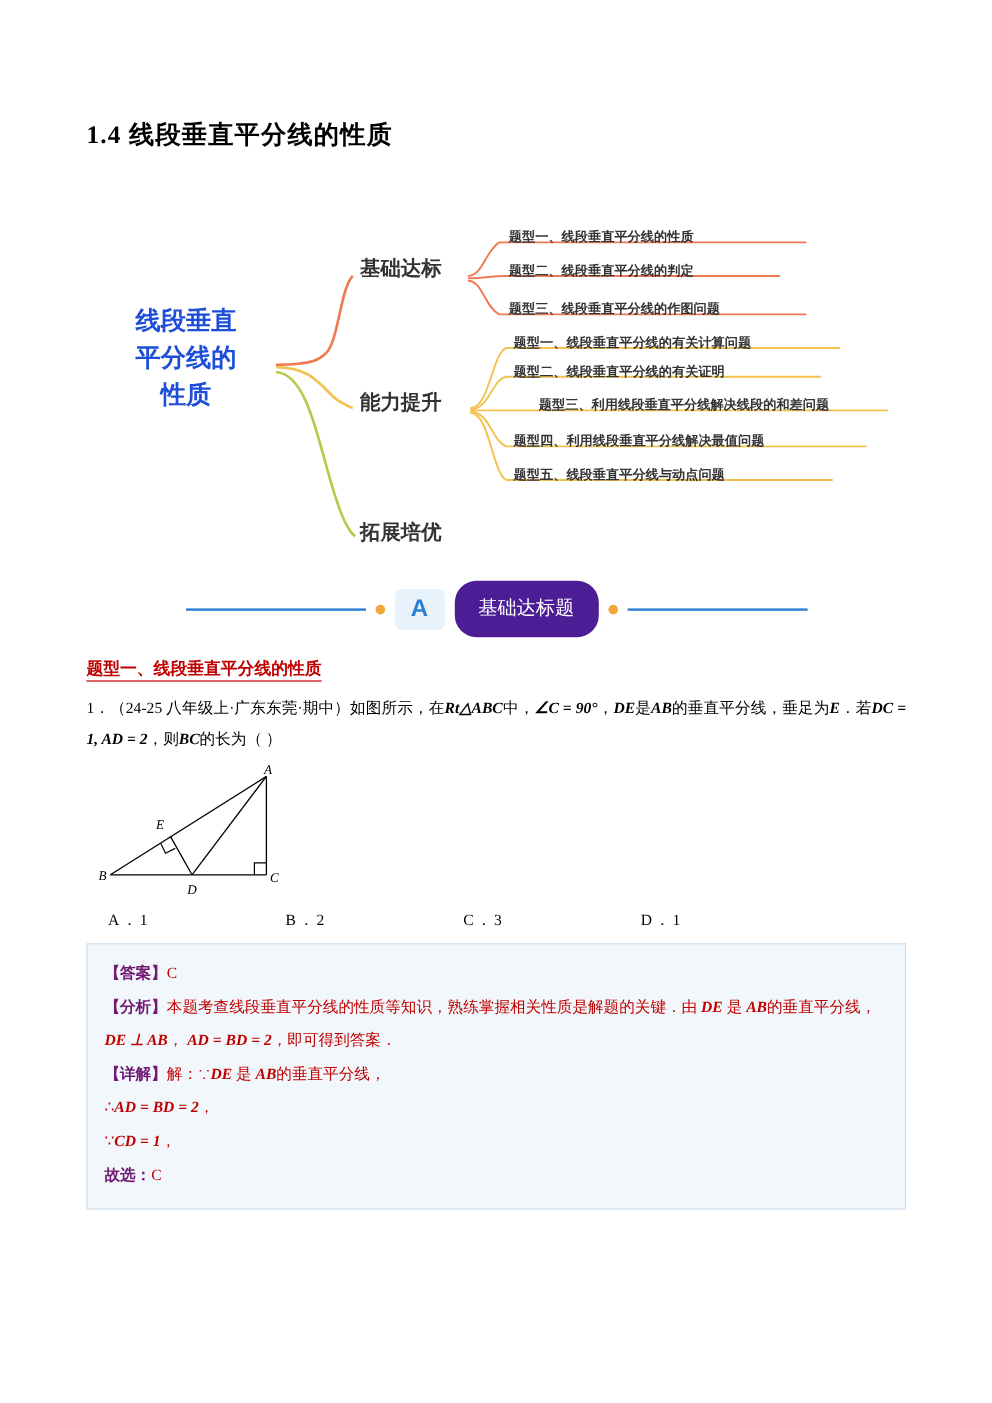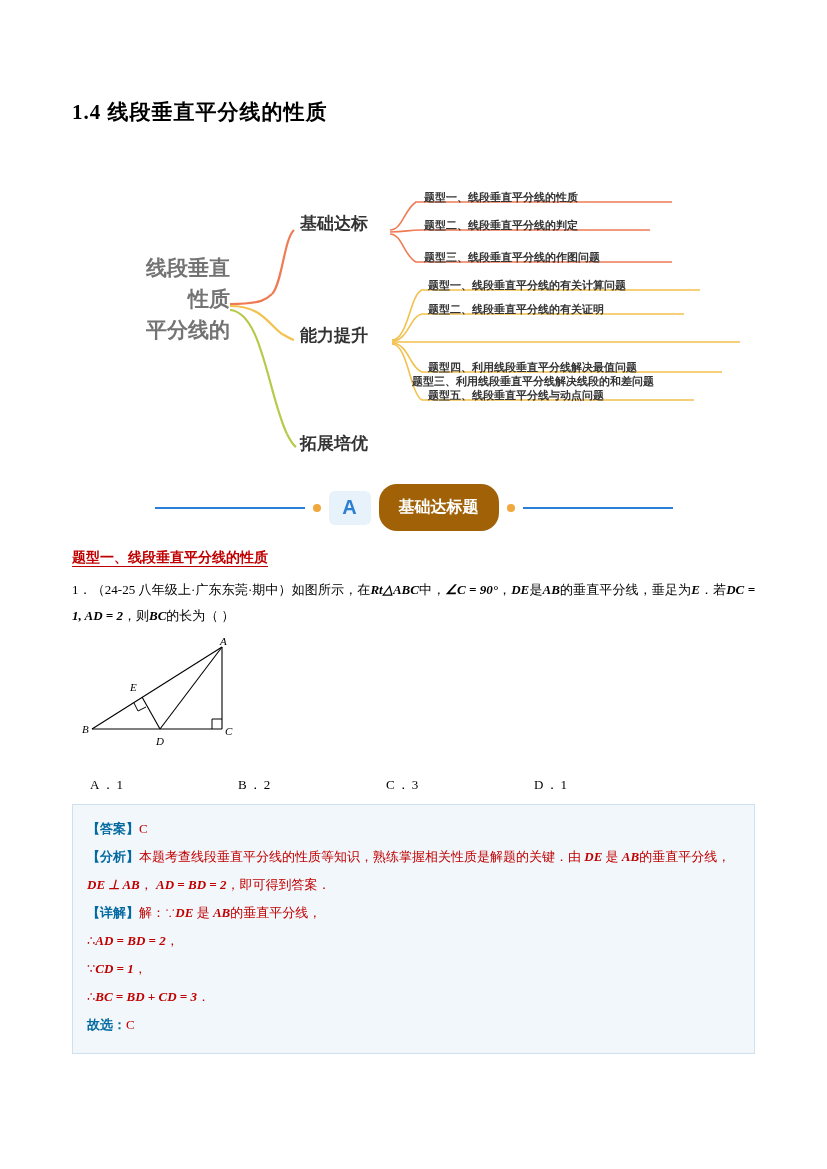--- a/index.html
+++ b/index.html
@@ -36,22 +36,22 @@
     position: relative;
     width: 683px;
     height: 330px;
     margin-top: 18px;
   }
   .mm-root {
     position: absolute;
     left: 8px;
     top: 108px;
     width: 150px;
-    text-align: right;
-    color: #737373;
+    text-align: center;
+    color: #1d4ed8;
     font-weight: bold;
     font-size: 21px;
     line-height: 31px;
     font-family: "Liberation Sans", sans-serif;
   }
   .mm-branch-label {
     position: absolute;
     font-weight: bold;
     font-size: 17px;
     color: #333;
@@ -103,23 +103,23 @@
     font-size: 20px;
     width: 42px;
     height: 34px;
     display: flex;
     align-items: center;
     justify-content: center;
     border-radius: 6px;
     font-family: "Liberation Sans", sans-serif;
   }
   .banner-title {
-    background: #a16207;
+    background: #4c1d95;
     color: #fff;
-    font-weight: bold;
+    font-weight: normal;
     font-size: 16px;
     padding: 13px 20px;
     border-radius: 18px;
     margin-left: 8px;
     font-family: "Liberation Sans", sans-serif;
   }
 
   
   .qtype {
     color: #c00000;
@@ -140,38 +140,38 @@
     text-align: justify;
   }
   .bi { font-weight: bold; font-style: italic; }
 
   
   .figure {
     margin-top: 8px;
     margin-left: 10px;
   }
   .options {
-    margin-top: 20px;
+    margin-top: 1px;
     margin-left: 18px;
     font-size: 13px;
     display: flex;
   }
   .options span { display: inline-block; }
   .opt { width: 148px; letter-spacing: 2px; }
 
   
   .answerbox {
     margin-top: 10px;
     background: #f2f7fb;
     border: 1px solid #cfe0ef;
     padding: 10px 14px 14px 14px;
     font-size: 13px;
     line-height: 28px;
   }
-  .ans-label { color: #0369a1; font-weight: bold; }
+  .ans-label { color: #701a75; font-weight: bold; }
   .ans-red { color: #c00000; }
   .ans-line { margin: 0; }
 </style>
 </head>
 <body>
 
 <div class="page">
 
   <div class="doc-title">1.4 线段垂直平分线的性质</div>
 
@@ -191,35 +191,35 @@
 
       <path d="M320 196 C 336 196, 338 150, 350 146 L 628 146" fill="none" stroke="#f2c14e" stroke-width="1.6"></path>
       <path d="M320 197 C 336 197, 338 172, 350 170 L 612 170" fill="none" stroke="#f2c14e" stroke-width="1.6"></path>
       <path d="M320 198 C 336 198, 338 198, 350 198 L 668 198" fill="none" stroke="#f2c14e" stroke-width="1.6"></path>
       <path d="M320 199 C 336 199, 338 224, 350 228 L 650 228" fill="none" stroke="#f2c14e" stroke-width="1.6"></path>
       <path d="M320 200 C 336 200, 338 250, 350 256 L 622 256" fill="none" stroke="#f2c14e" stroke-width="1.6"></path>
     </svg>
 
     <div class="mm-root">
       <div><span>线段垂直</span></div>
+      <div><span>平分线的</span></div>
       <div><span>性质</span></div>
-      <div><span>平分线的</span></div>
     </div>
 
     <div class="mm-branch-label mm-b1">基础达标</div>
     <div class="mm-branch-label mm-b2">能力提升</div>
     <div class="mm-branch-label mm-b3">拓展培优</div>
 
     <div class="mm-leaf" style="left:352px; top:46px;">题型一、线段垂直平分线的性质</div>
     <div class="mm-leaf" style="left:352px; top:74px;">题型二、线段垂直平分线的判定</div>
     <div class="mm-leaf" style="left:352px; top:106px;">题型三、线段垂直平分线的作图问题</div>
 
     <div class="mm-leaf" style="left:356px; top:134px;">题型一、线段垂直平分线的有关计算问题</div>
     <div class="mm-leaf" style="left:356px; top:158px;">题型二、线段垂直平分线的有关证明</div>
-    <div class="mm-leaf" style="left:340px; top:186px;margin-top:44px;">题型三、利用线段垂直平分线解决线段的和差问题</div>
+    <div class="mm-leaf" style="left:377px; top:186px;">题型三、利用线段垂直平分线解决线段的和差问题</div>
     <div class="mm-leaf" style="left:356px; top:216px;">题型四、利用线段垂直平分线解决最值问题</div>
     <div class="mm-leaf" style="left:356px; top:244px;">题型五、线段垂直平分线与动点问题</div>
   </div>
 
   <div class="banner">
     <div class="banner-line"></div>
     <div class="banner-dot"></div>
     <div class="banner-A">A</div>
     <div class="banner-title">基础达标题</div>
     <div class="banner-dot"></div>
@@ -277,20 +277,17 @@
     <p class="ans-line">
       <span class="ans-label">【详解】</span><span class="ans-red">解：∵</span><span class="ans-red bi">DE</span> <span class="ans-red">是</span> <span class="ans-red bi">AB</span><span class="ans-red">的垂直平分线，</span>
     </p>
     <p class="ans-line">
       <span class="ans-red">∴</span><span class="ans-red bi">AD = BD = 2</span><span class="ans-red">，</span>
     </p>
     <p class="ans-line">
       <span class="ans-red">∵</span><span class="ans-red bi">CD = 1</span><span class="ans-red">，</span>
     </p>
     <p class="ans-line">
-      <span class="ans-red">∴</span><span class="ans-red bi">BC = BD + CD = 3</span><span class="ans-red">．</span>
-    </p>
-    <p class="ans-line">
       <span class="ans-label">故选：</span><span class="ans-red">C</span>
     </p>
   </div>
 
 </div>
 
 </body></html>

